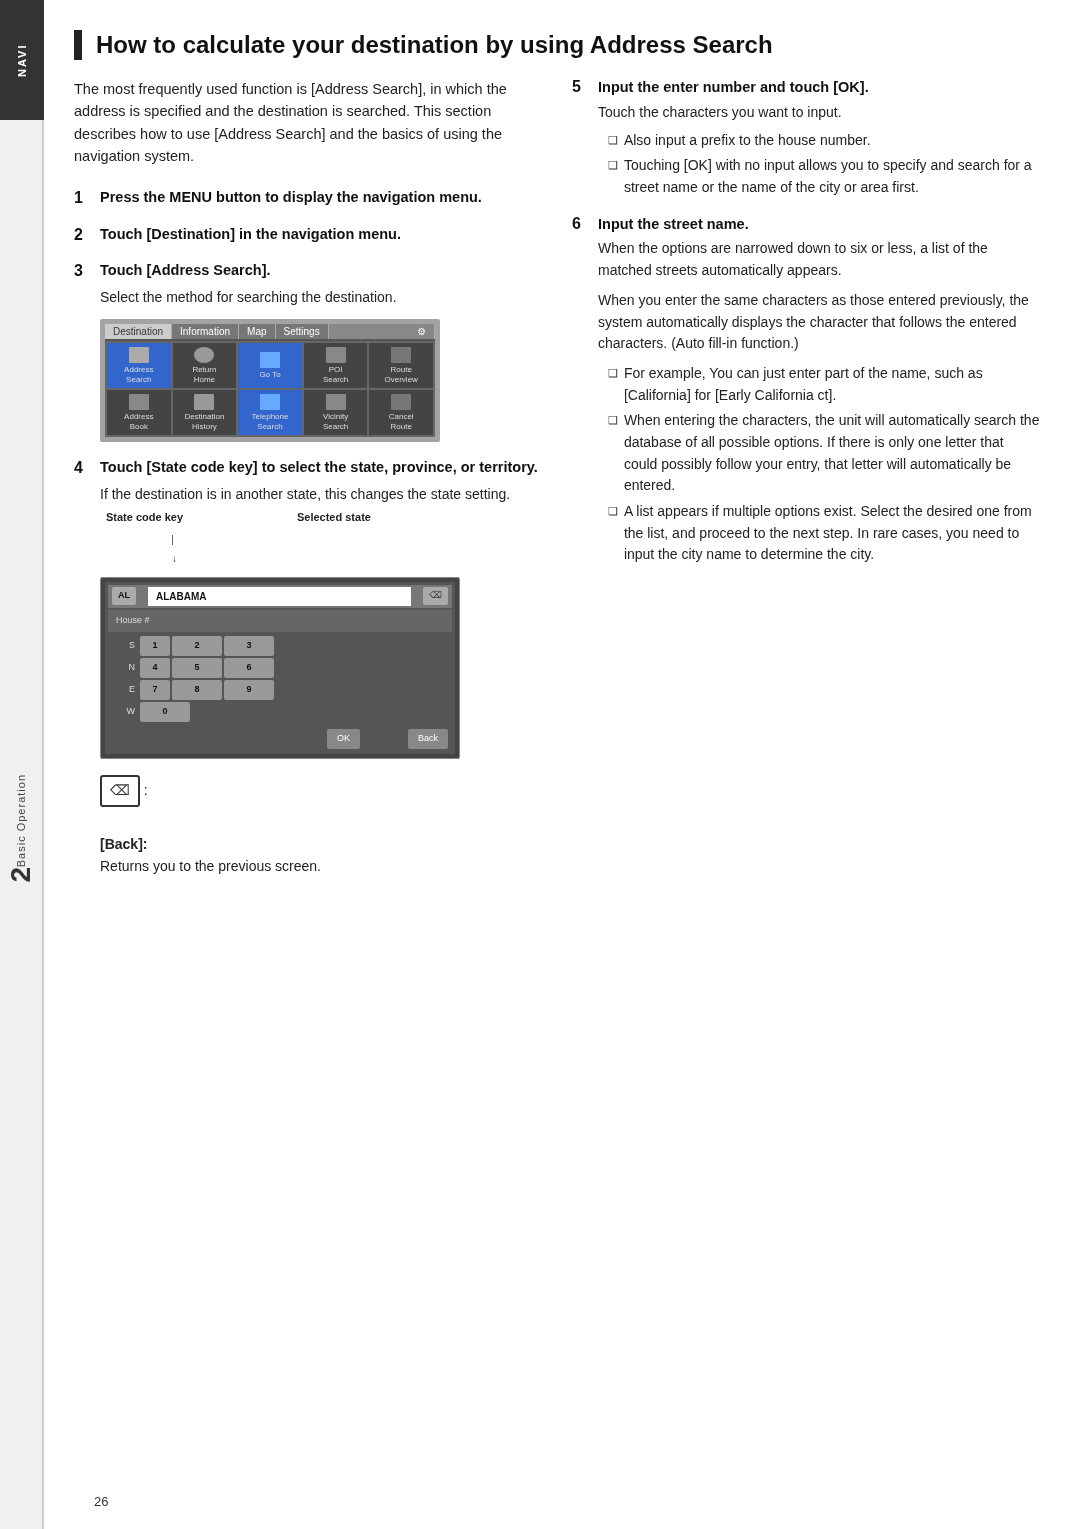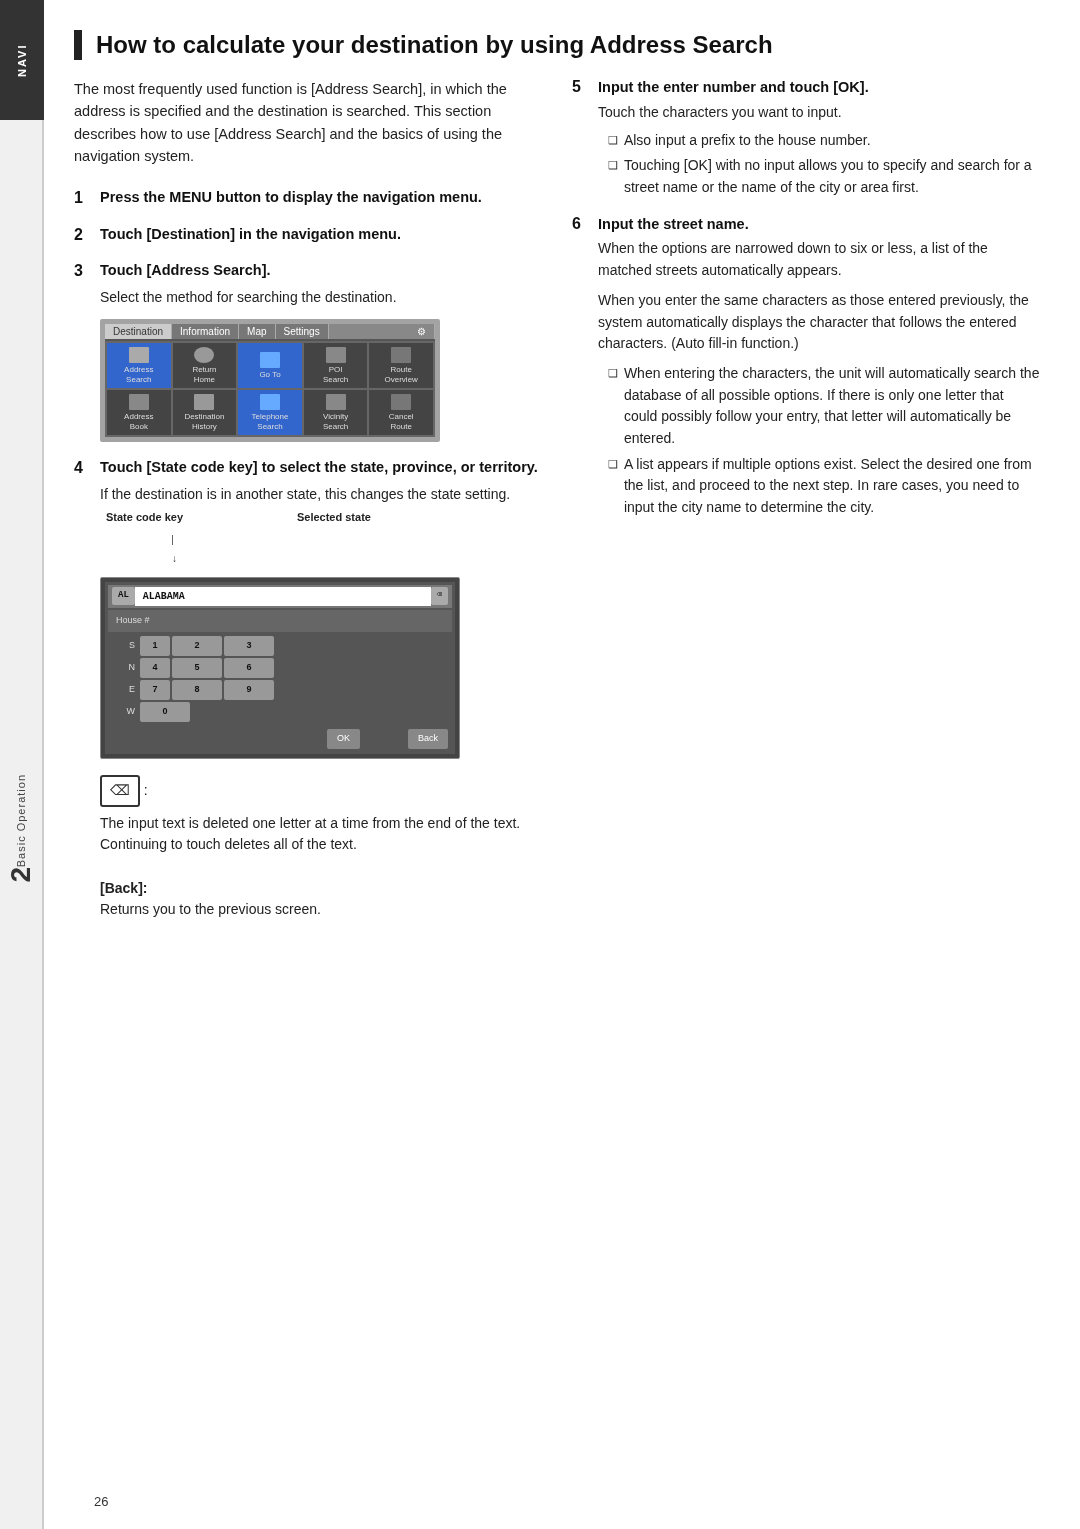--- a/index.html
+++ b/index.html
@@ -269,22 +269,21 @@
       background: #555;
       padding: 3px;
     }
 
     .keyboard-top-row {
       display: flex;
       align-items: center;
       background: #777;
       padding: 2px 4px;
       margin-bottom: 2px;
-      gap: 0;
-      font-family: Liberation Mono, monospace;
+      gap: 12px;
     }
 
     .kbd-state-btn {
       background: #aaa;
       font-size: 9px;
       color: #111;
       padding: 2px 6px;
       border-radius: 2px;
       font-weight: bold;
     }
@@ -585,21 +584,20 @@
                   <div class="kbd-back-btn">Back</div>
                 </div>
               </div>
             </div>
 
             
             <div class="backspace-icon-container">
               <span class="backspace-symbol">⌫</span>
               <span style="font-size:14px; margin-left:4px;">:</span>
             </div>
-            <p style="font-size:14px; line-height:1.55;">The input text is deleted one letter at a time from the end of the text. Continuing to touch deletes all of the text.</p>
 
             <br>
             <p><span class="back-label">[Back]:</span></p>
             <p style="font-size:14px; line-height:1.55;">Returns you to the previous screen.</p>
           </div>
         </div>
 
       </div>
 
       <div class="right-column">
@@ -620,20 +618,21 @@
 
         <div class="step">
           <div class="step-header">
             <span class="step-number-right">6</span>
             <span class="step-title">Input the street name.</span>
           </div>
           <div class="step-body">
             <p style="margin-bottom:8px;">When the options are narrowed down to six or less, a list of the matched streets automatically appears.</p>
             <p style="margin-bottom:8px;">When you enter the same characters as those entered previously, the system automatically displays the character that follows the entered characters. (Auto fill-in function.)</p>
             <ul class="bullet-list">
+              <li>For example, You can just enter part of the name, such as [California] for [Early California ct].</li>
               <li>When entering the characters, the unit will automatically search the database of all possible options. If there is only one letter that could possibly follow your entry, that letter will automatically be entered.</li>
               <li>A list appears if multiple options exist. Select the desired one from the list, and proceed to the next step. In rare cases, you need to input the city name to determine the city.</li>
             </ul>
           </div>
         </div>
 
       </div>
 
     </div>
 

